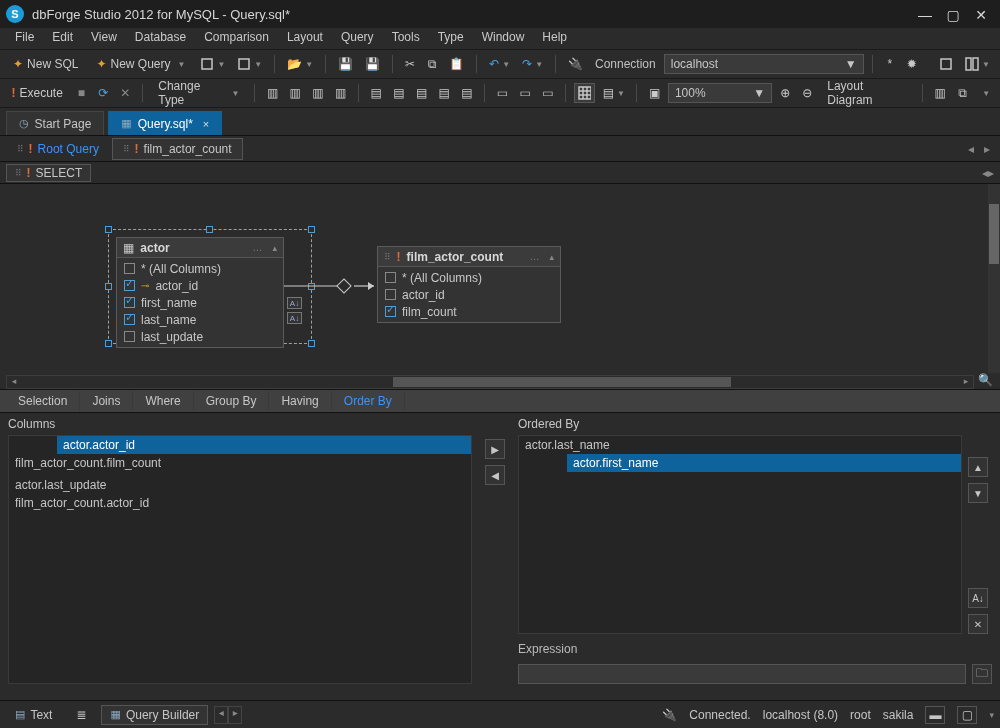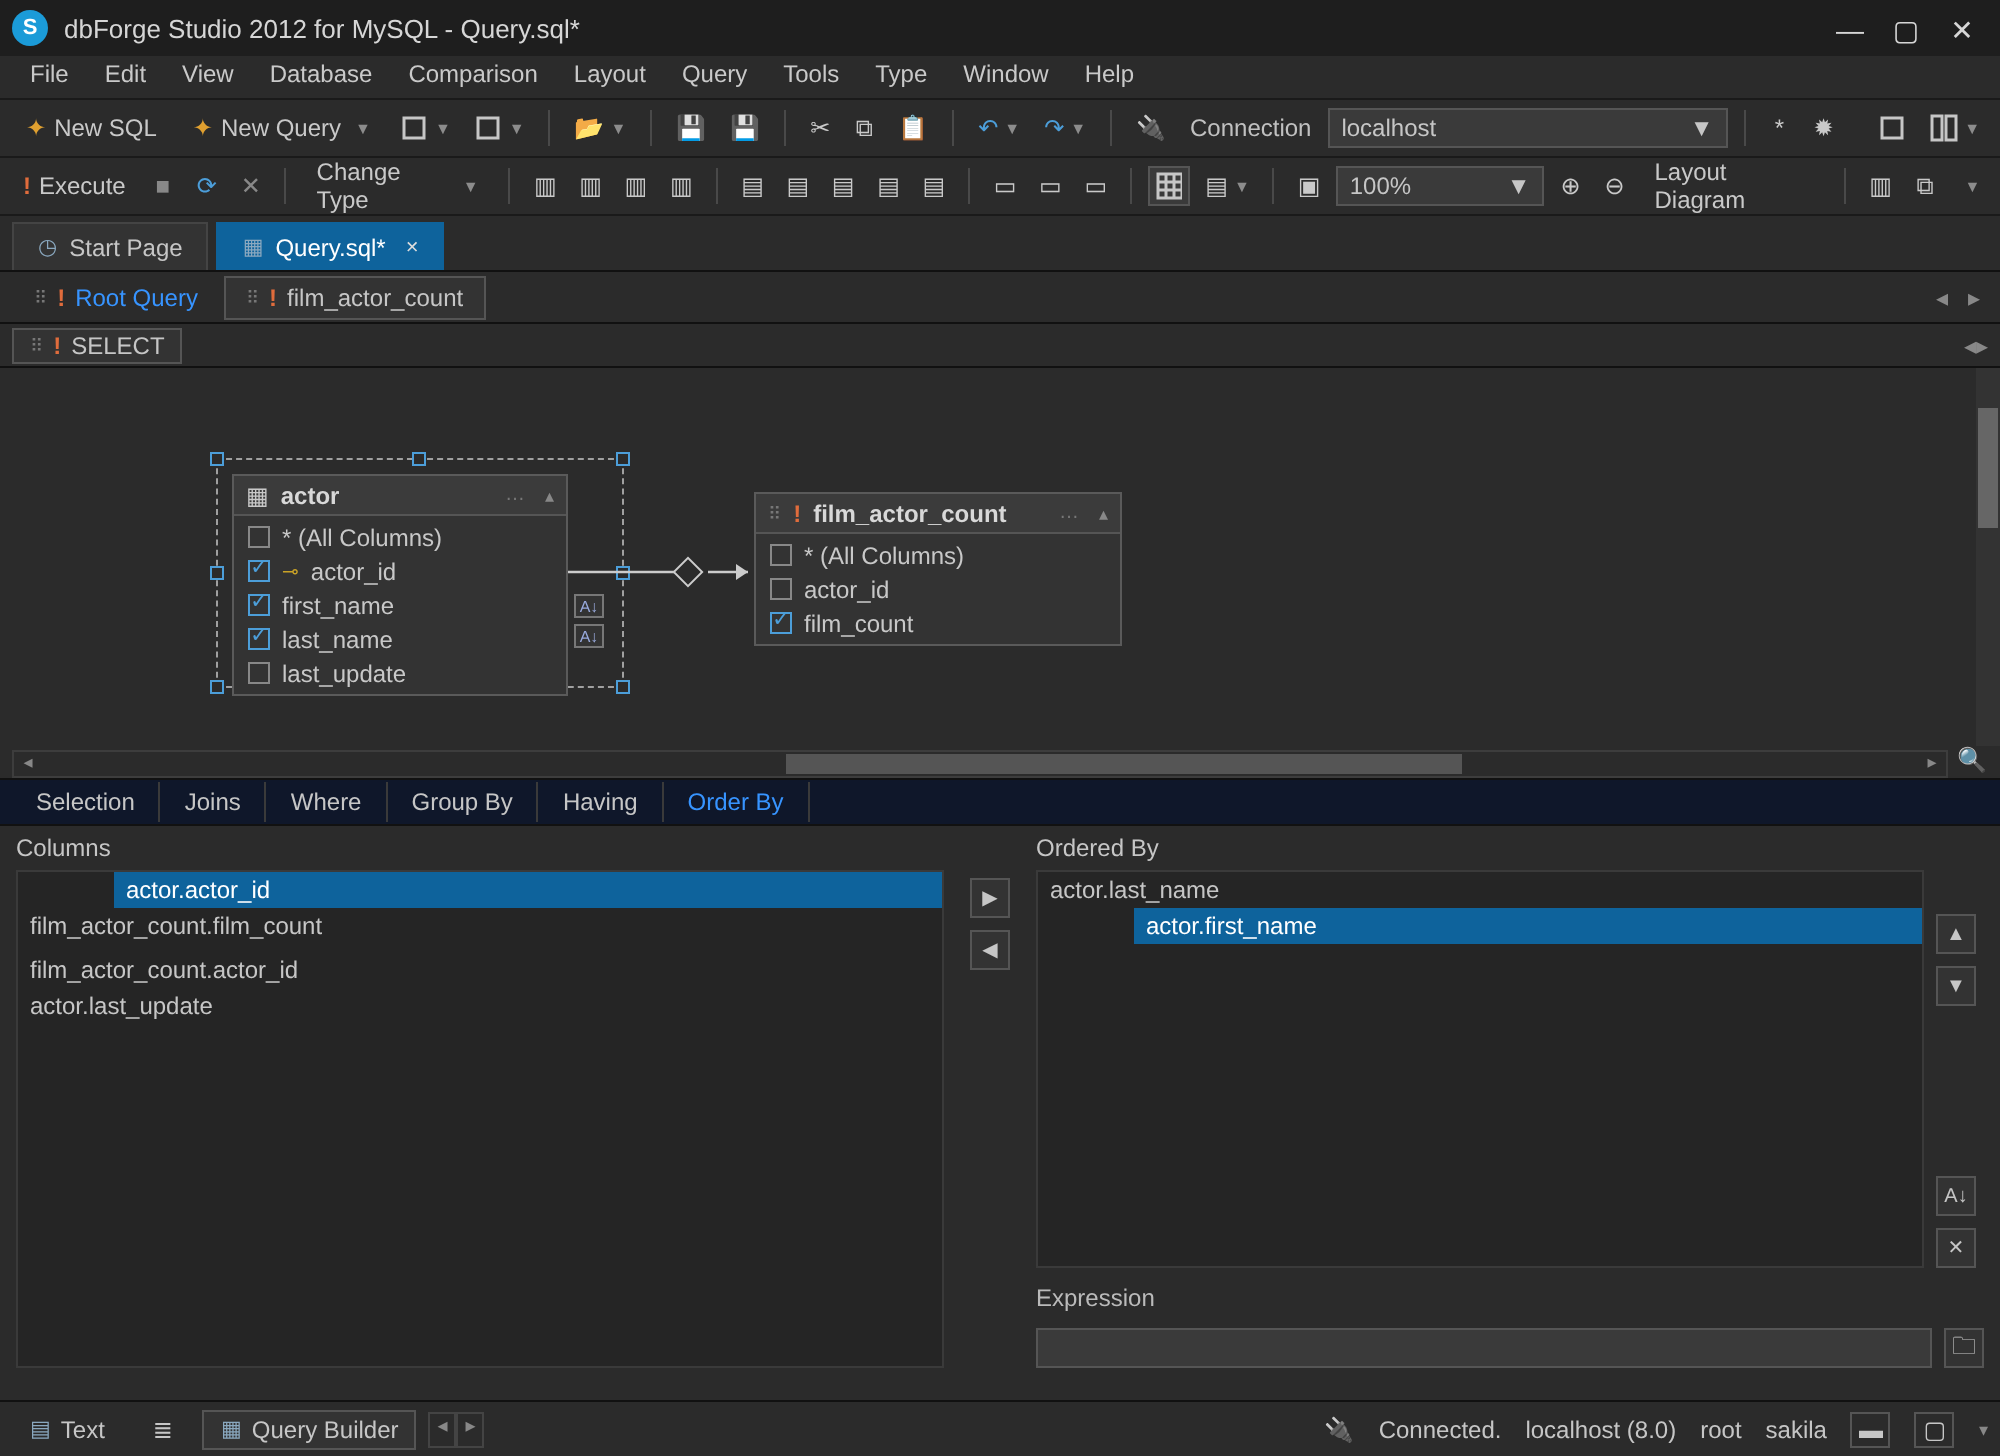--- a/index.html
+++ b/index.html
@@ -141,21 +141,21 @@
   .fake-h-scroll { position:absolute; left:6px; right:26px; bottom:0; height:14px;
     background:#2b2b2b; border:1px solid #3d3d3d;}
   .fake-h-scroll .thumb{position:absolute;left:40%;width:35%;top:1px;bottom:1px;background:#555;}
   .fake-h-scroll .arr{position:absolute;top:0;width:14px;height:12px;color:#888;text-align:center;font-size:9px;}
   .zoomglass{position:absolute;right:6px;bottom:0;width:16px;height:16px;color:#aaa;font-size:12px;text-align:center;}
   .canvas .vscroll{position:absolute;right:0;top:0;bottom:16px;width:12px;background:#333;}
   .canvas .vscroll .vt{position:absolute;left:1px;right:1px;top:20px;height:60px;background:#666;}
   
   .btabs {
     height:24px; border-top:1px solid #111; border-bottom:1px solid #111;
-    display:flex;align-items:center; padding:0 6px; gap:0; background:#0f172a;
+    display:flex;align-items:center; padding:0 6px; gap:0; background:#404040;
   }
   .btab { padding:3px 12px; color:#c6c6c6; cursor:pointer; border-right:1px solid #3a3a3a;}
   .btab.active { color:#3794ff;}
   
   .orderby { flex:1; display:flex; background:#2b2b2b; min-height:0;}
   .ob-left, .ob-right { display:flex;flex-direction:column; padding:4px 8px 16px;}
   .ob-left{width:48%;justify-content:space-between;}
   .ob-right{flex:1;}
   .ob-mid{width:30px;display:flex;flex-direction:column;align-items:center;gap:6px;justify-content:flex-start;padding-top:26px;}
   .ob-mid .mbtn{width:20px;height:20px;border:1px solid #555;background:#333;
@@ -505,22 +505,22 @@
     <div class="btab active">Order By</div>
   </div>
 
 <div class="orderby">
   <div class="ob-left">
     <div class="ob-title">Columns</div>
     <div class="ob-list" id="ob-cols">
         <div class="ob-item sel">actor.actor_id</div>
         <div class="ob-item">film_actor_count.film_count</div>
         <div class="ob-item"></div>
+        <div class="ob-item">actor.last_update</div>
         <div class="ob-item">film_actor_count.actor_id</div>
-        <div class="ob-item">actor.last_update</div>
       </div>
   </div>
   <div class="ob-mid">
     <div class="mbtn">▶</div>
     <div class="mbtn">◀</div>
   </div>
   <div class="ob-right">
     <div class="ob-title">Ordered By</div>
     <div style="display:flex;gap:6px;flex:1;min-height:0;">
       <div class="ob-list" id="ob-ord" style="flex:1">

